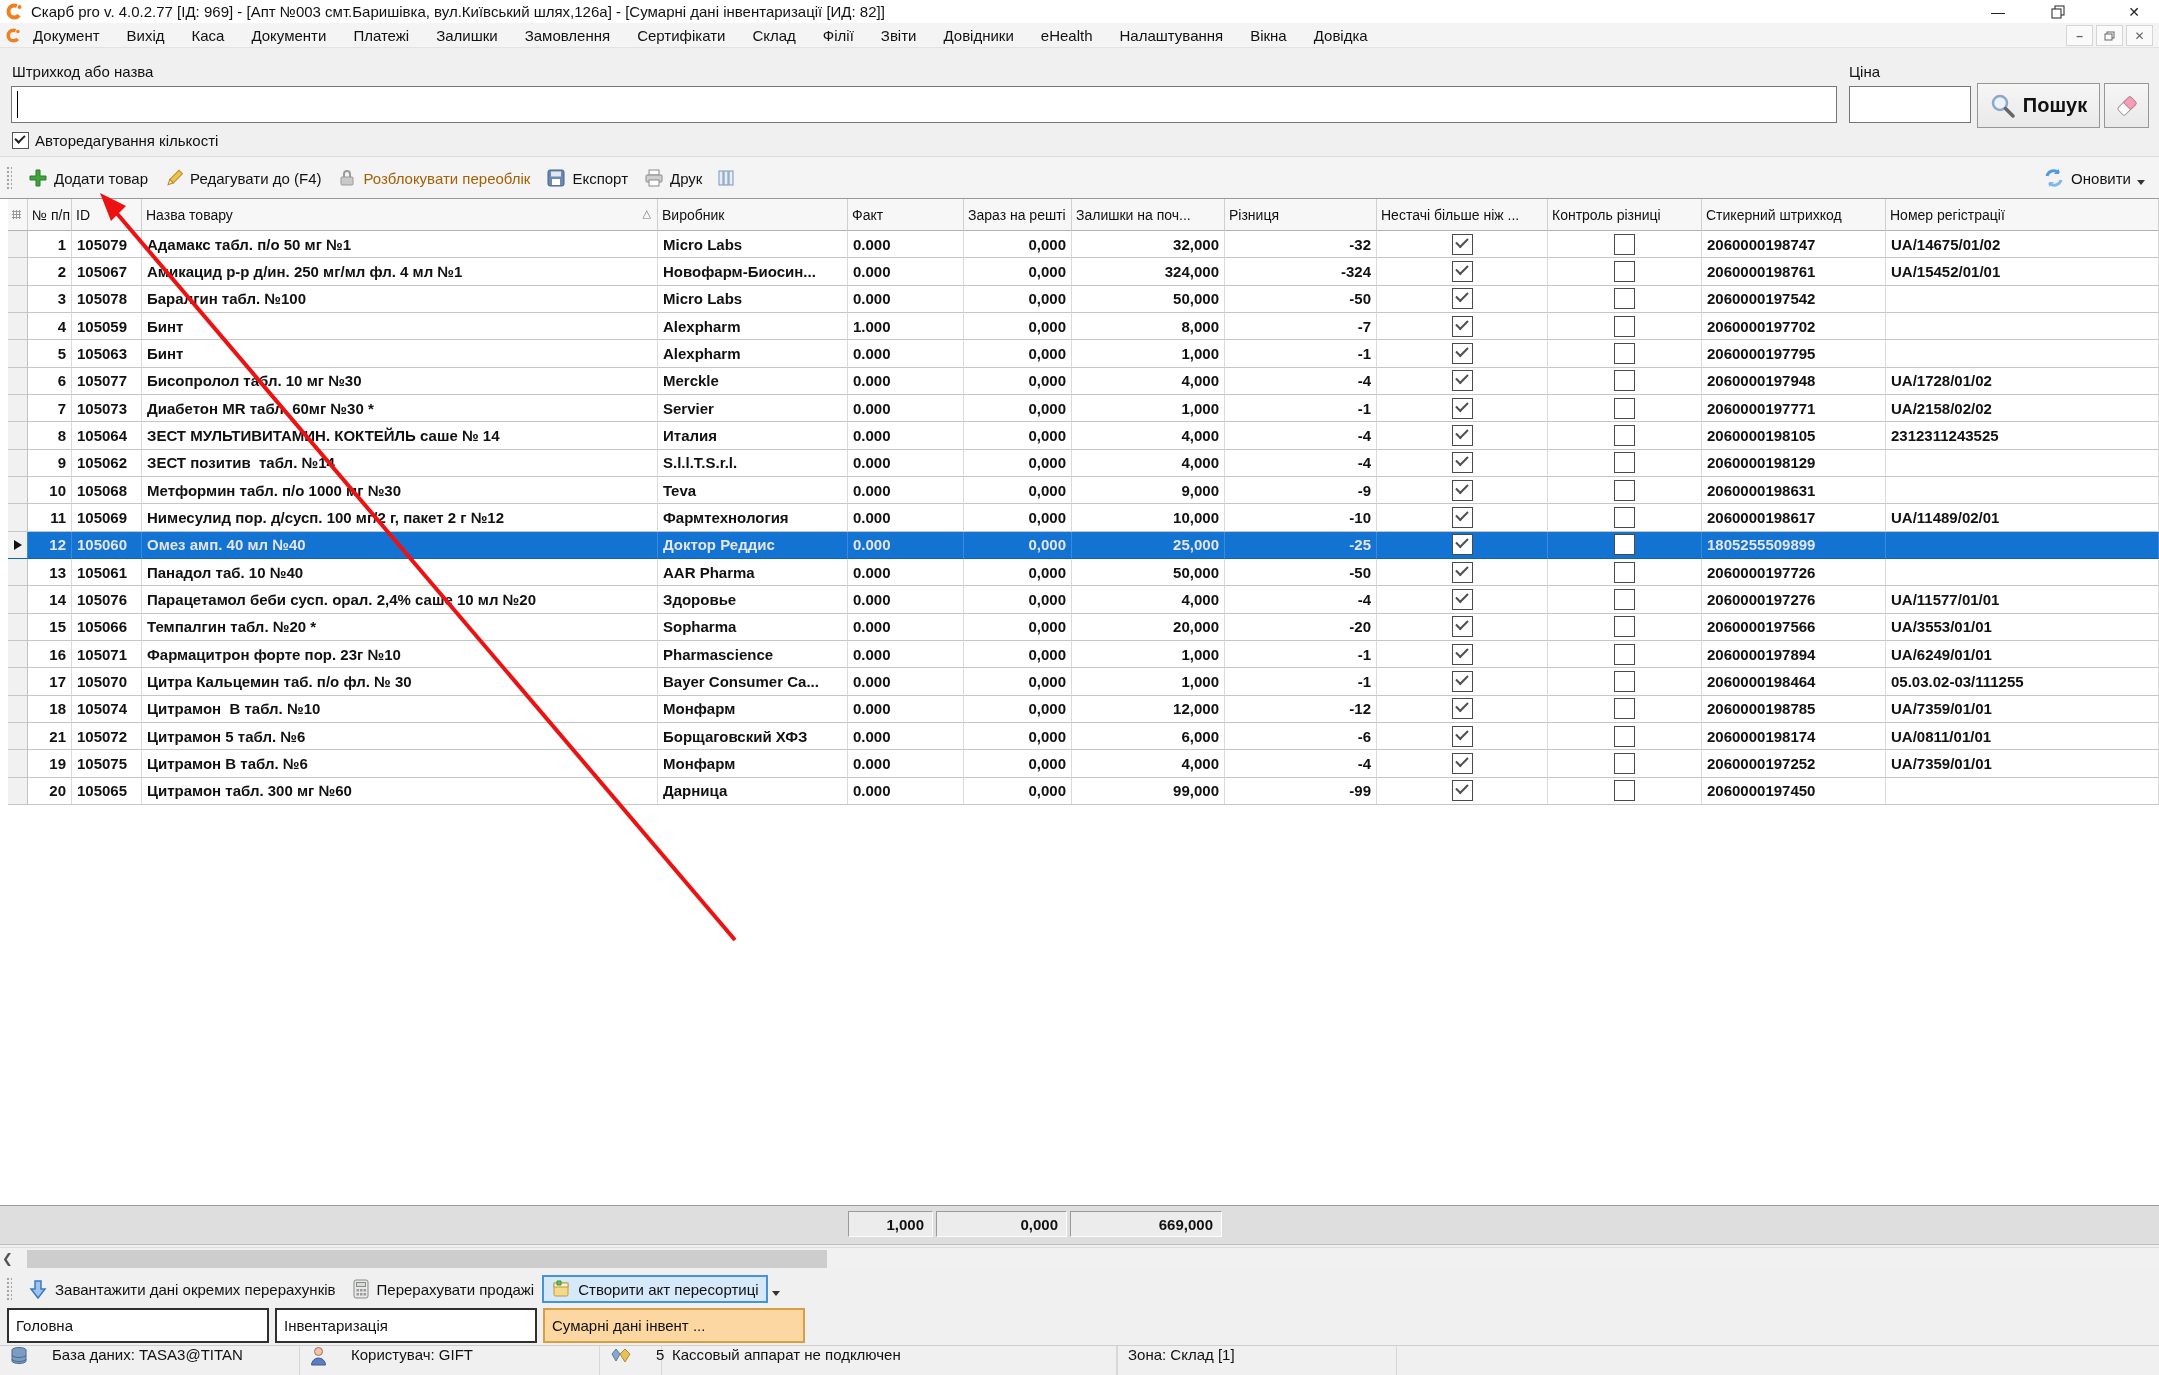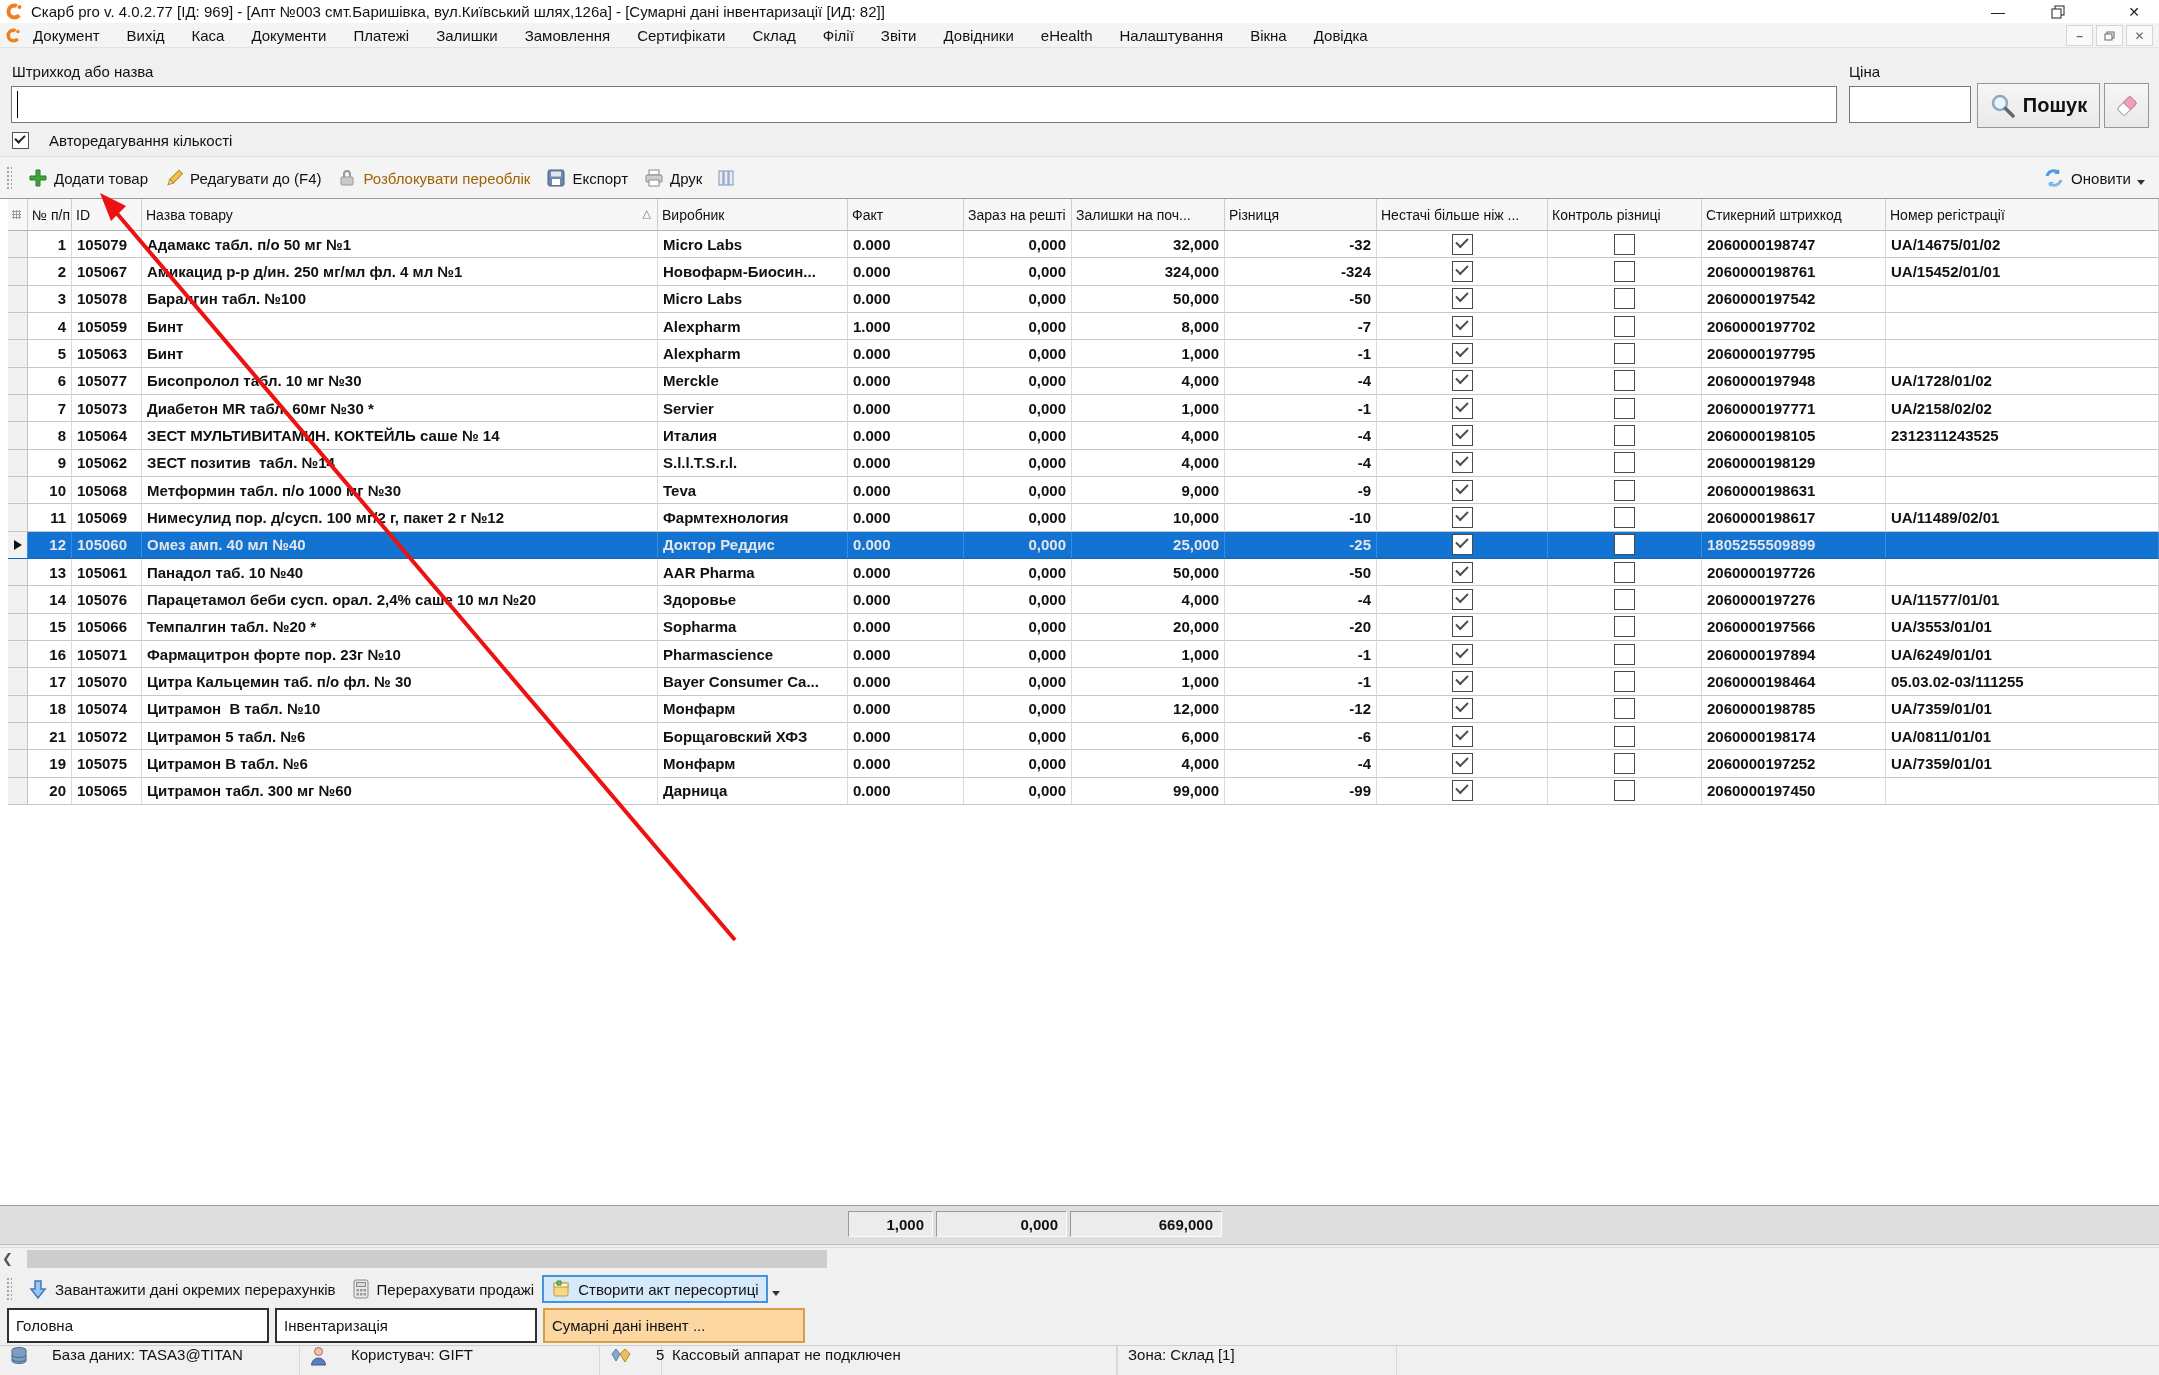--- a/index.html
+++ b/index.html
@@ -22,21 +22,21 @@
   
   .filter-label{position:absolute;left:12px;top:63px;font-size:15px;}
   .price-label{position:absolute;left:1849px;top:63px;font-size:15px;}
   .barcode-input{position:absolute;left:11px;top:86px;width:1826px;height:37px;border:1px solid #777;background:#fff;font-size:16px;padding:0 6px;box-sizing:border-box;}
   .caret{position:absolute;left:17px;top:91px;width:1px;height:27px;background:#000;}
   .price-input{position:absolute;left:1849px;top:86px;width:122px;height:37px;border:1px solid #777;background:#fff;font-size:16px;padding:0 6px;box-sizing:border-box;}
   .search-btn{position:absolute;left:1977px;top:83px;width:121px;height:43px;background:linear-gradient(#f6f6f6,#e9e9e9);
               border:1px solid #979797;display:flex;align-items:center;justify-content:center;gap:7px;font-size:20px;font-weight:bold;cursor:default;}
   .eraser-btn{position:absolute;left:2104px;top:83px;width:43px;height:43px;background:linear-gradient(#f6f6f6,#e9e9e9);
               border:1px solid #979797;display:flex;align-items:center;justify-content:center;cursor:default;}
-  .autoedit{position:absolute;left:12px;top:132px;display:flex;align-items:center;gap:20px;font-size:15px;}
+  .autoedit{position:absolute;left:12px;top:132px;display:flex;align-items:center;gap:6px;font-size:15px;}
   .cbx{width:15px;height:15px;border:1px solid #555;background:#fff;position:relative;display:inline-block;}
   .cbx.on:after{content:"";position:absolute;left:2px;top:2px;width:8px;height:4px;border-left:2px solid #222;border-bottom:2px solid #222;transform:rotate(-45deg);}
   
   .toolbar{position:absolute;left:0;top:156px;width:2159px;height:42px;background:#f4f4f4;
            border-top:1px solid #dcdcdc;border-bottom:1px solid #e6e6e6;display:flex;align-items:center;}
   .grip{width:6px;height:24px;margin:0 8px 0 6px;background-image:radial-gradient(circle at 2px 2px,#a5a5a5 1.2px,transparent 1.6px);background-size:4px 4px;}
   .tbtn{display:flex;align-items:center;gap:6px;font-size:15px;padding:4px 8px;white-space:nowrap;cursor:default;}
   .tbtn.disabled{color:#a16207;}
   .toolbar-right{position:absolute;right:14px;display:flex;align-items:center;gap:6px;font-size:15px;cursor:default;}
   .dd-caret{width:0;height:0;border-left:4px solid transparent;border-right:4px solid transparent;border-top:5px solid #333;margin-top:8px;}

